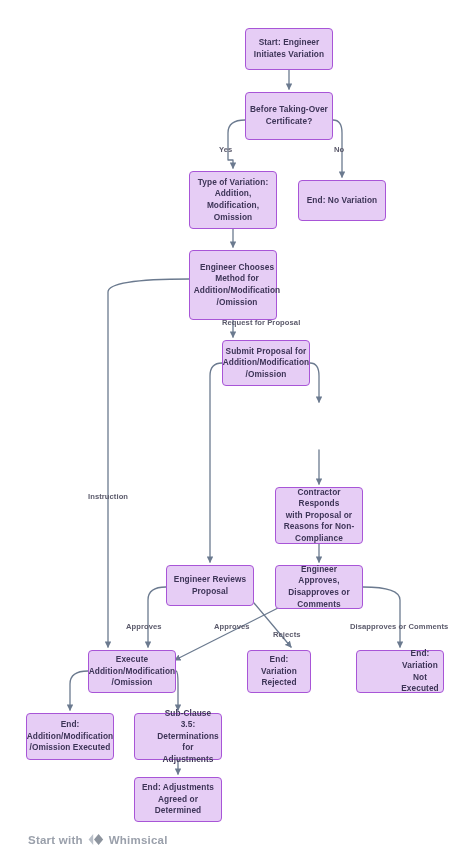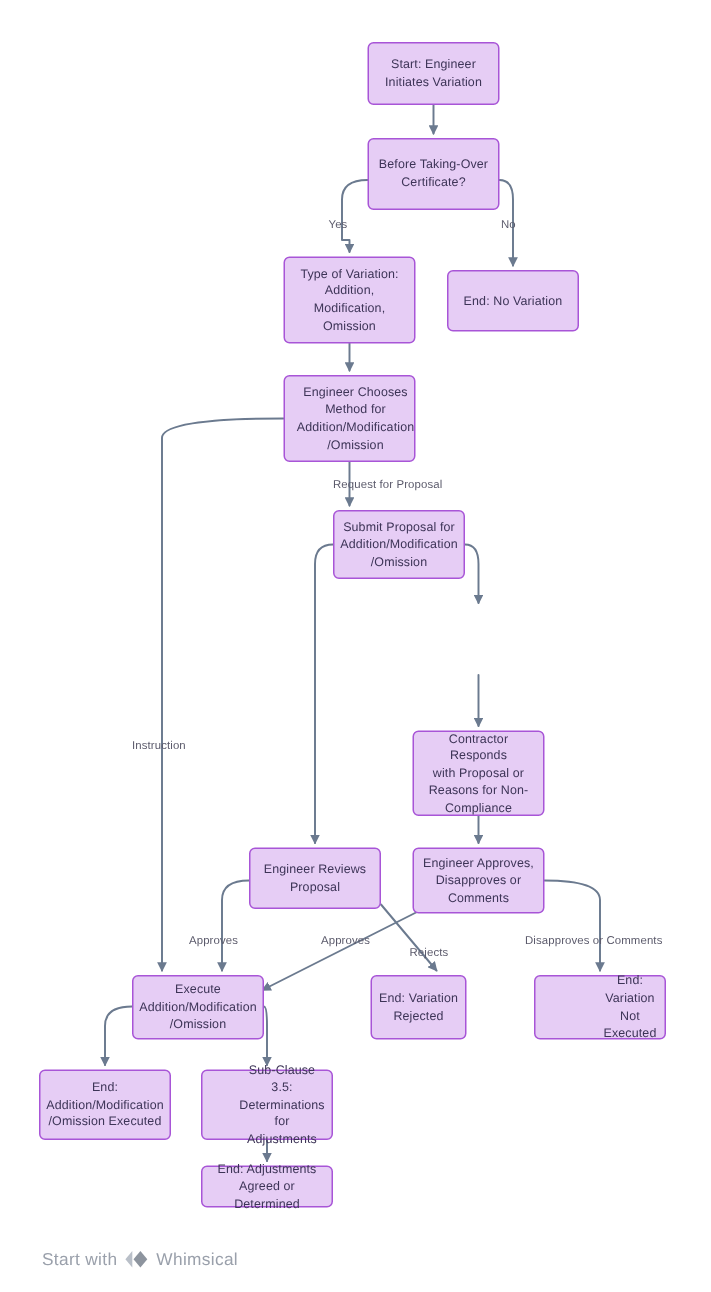--- a/index.html
+++ b/index.html
@@ -12,20 +12,21 @@
     height: 861px;
     position: relative;
     overflow: hidden;
     font-family: "Liberation Sans", sans-serif;
   }
   #canvas {
     position: absolute;
     left: 0; top: 0;
     width: 474px;
     height: 861px;
+    font-weight: bold;
   }
   svg#edges {
     position: absolute;
     left: 0; top: 0;
     width: 474px;
     height: 861px;
     pointer-events: none;
   }
   .node {
     position: absolute;
@@ -122,21 +123,21 @@
   <div class="node" style="left:245px;top:92px;width:88px;height:48px;">Before Taking-Over
 Certificate?</div>
 
   <div class="node" style="left:189px;top:171px;width:88px;height:58px;">Type of Variation:
 Addition,
 Modification,
 Omission</div>
 
   <div class="node" style="left:298px;top:180px;width:88px;height:41px;">End: No Variation</div>
 
-  <div class="node" style="left:189px;top:250px;width:88px;height:58px;padding-left:12px;">Engineer Chooses
+  <div class="node" style="left:189px;top:250px;width:88px;height:70px;padding-left:12px;">Engineer Chooses
 Method for
 Addition/Modification
 /Omission</div>
 
   <div class="node" style="left:222px;top:340px;width:88px;height:46px;">Submit Proposal for
 Addition/Modification
 /Omission</div>
 
 
   <div class="node" style="left:275px;top:487px;width:88px;height:57px;">Contractor Responds
@@ -162,21 +163,21 @@
 Executed</div>
 
   <div class="node" style="left:26px;top:713px;width:88px;height:47px;">End:
 Addition/Modification
 /Omission Executed</div>
 
   <div class="node" style="left:134px;top:713px;width:88px;height:47px;padding-left:24px;">Sub-Clause 3.5:
 Determinations for
 Adjustments</div>
 
-  <div class="node" style="left:134px;top:777px;width:88px;height:28px;">End: Adjustments
+  <div class="node" style="left:134px;top:777px;width:88px;height:45px;">End: Adjustments
 Agreed or
 Determined</div>
 
   <div class="edge-label" style="left:219px;top:145px;">Yes</div>
 
   <div class="edge-label" style="left:334px;top:145px;">No</div>
 
   <div class="edge-label" style="left:222px;top:318px;">Request for Proposal</div>
 
   <div class="edge-label" style="left:88px;top:463px;margin-top:29px;">Instruction</div>

